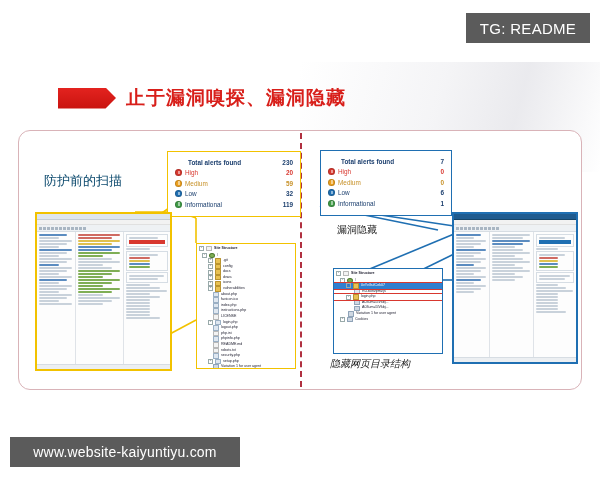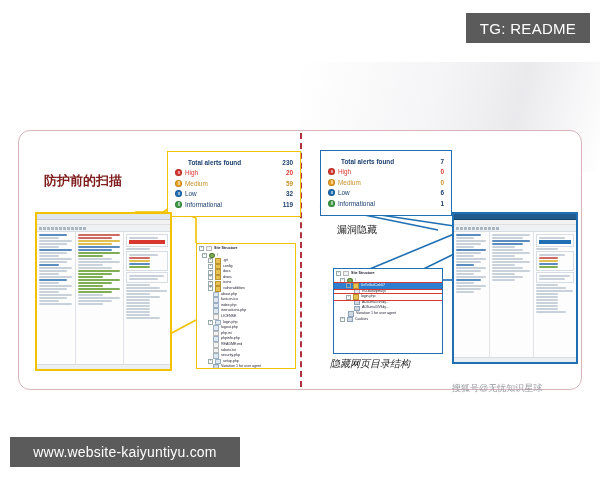--- a/index.html
+++ b/index.html
@@ -43,21 +43,21 @@
   .card{
     position:absolute;left:18px;top:130px;width:562px;height:258px;
     border:1.4px solid #d9b3b8;border-radius:12px;background:#fff;
   }
   .divider{
     position:absolute;left:50%;top:2px;bottom:2px;width:0;
     border-left:2px dashed #b03040;
   }
 
   
-  .cap{position:absolute;font-size:13px;font-weight:bold;color:#7f1d1d;white-space:nowrap;}
+  .cap{position:absolute;font-size:13px;font-weight:normal;color:#0c4a6e;white-space:nowrap;}
   .cap-left{left:44px;top:172px;}
   .cap-right{left:474px;top:176px;}
   .cap-sub{position:absolute;font-size:10px;color:#1a1a1a;white-space:nowrap;}
   .cap-hidden-vuln{left:337px;top:223px;}
   .cap-hidden-tree{left:330px;top:357px;font-style:italic;}
 
   
   .alerts{
     position:absolute;background:#fff;padding:5px 7px 6px 7px;
     font-size:6.4px;color:#1c3f6e;
@@ -138,20 +138,24 @@
 </style>
 </head>
 <body>
 
 <div class="stage">
 
   <div class="wash"></div>
 
   <div class="tg-badge">TG: README</div>
 
+  <div class="title-row">
+    <div class="chev"></div>
+    <div class="title-txt">止于漏洞嗅探、漏洞隐藏</div>
+  </div>
 
   <div class="card">
     <div class="divider"></div>
   </div>
 
   <svg class="lead" style="left:18px;top:130px;width:562px;height:258px;">
     <g stroke="#f2c200" stroke-width="1.6" fill="none">
       <path d="M151,78 L120,100 L120,112"></path>
       <path d="M151,78 L178,88"></path>
       <path d="M178,88 L178,113"></path>
@@ -576,16 +580,15 @@
         <span class="ico key"></span>
         <span>Variation 1 for user agent</span>
       </div>
     <div class="node" style="padding-left:6px">
         <span class="plus">+</span>
         <span class="ico key"></span>
         <span>Cookies</span>
       </div>
   </div>
 
-  <div class="watermark">搜狐号@无忧知识星球</div>
   <div class="site-badge">www.website-kaiyuntiyu.com</div>
 
 </div>
 
 </body></html>

